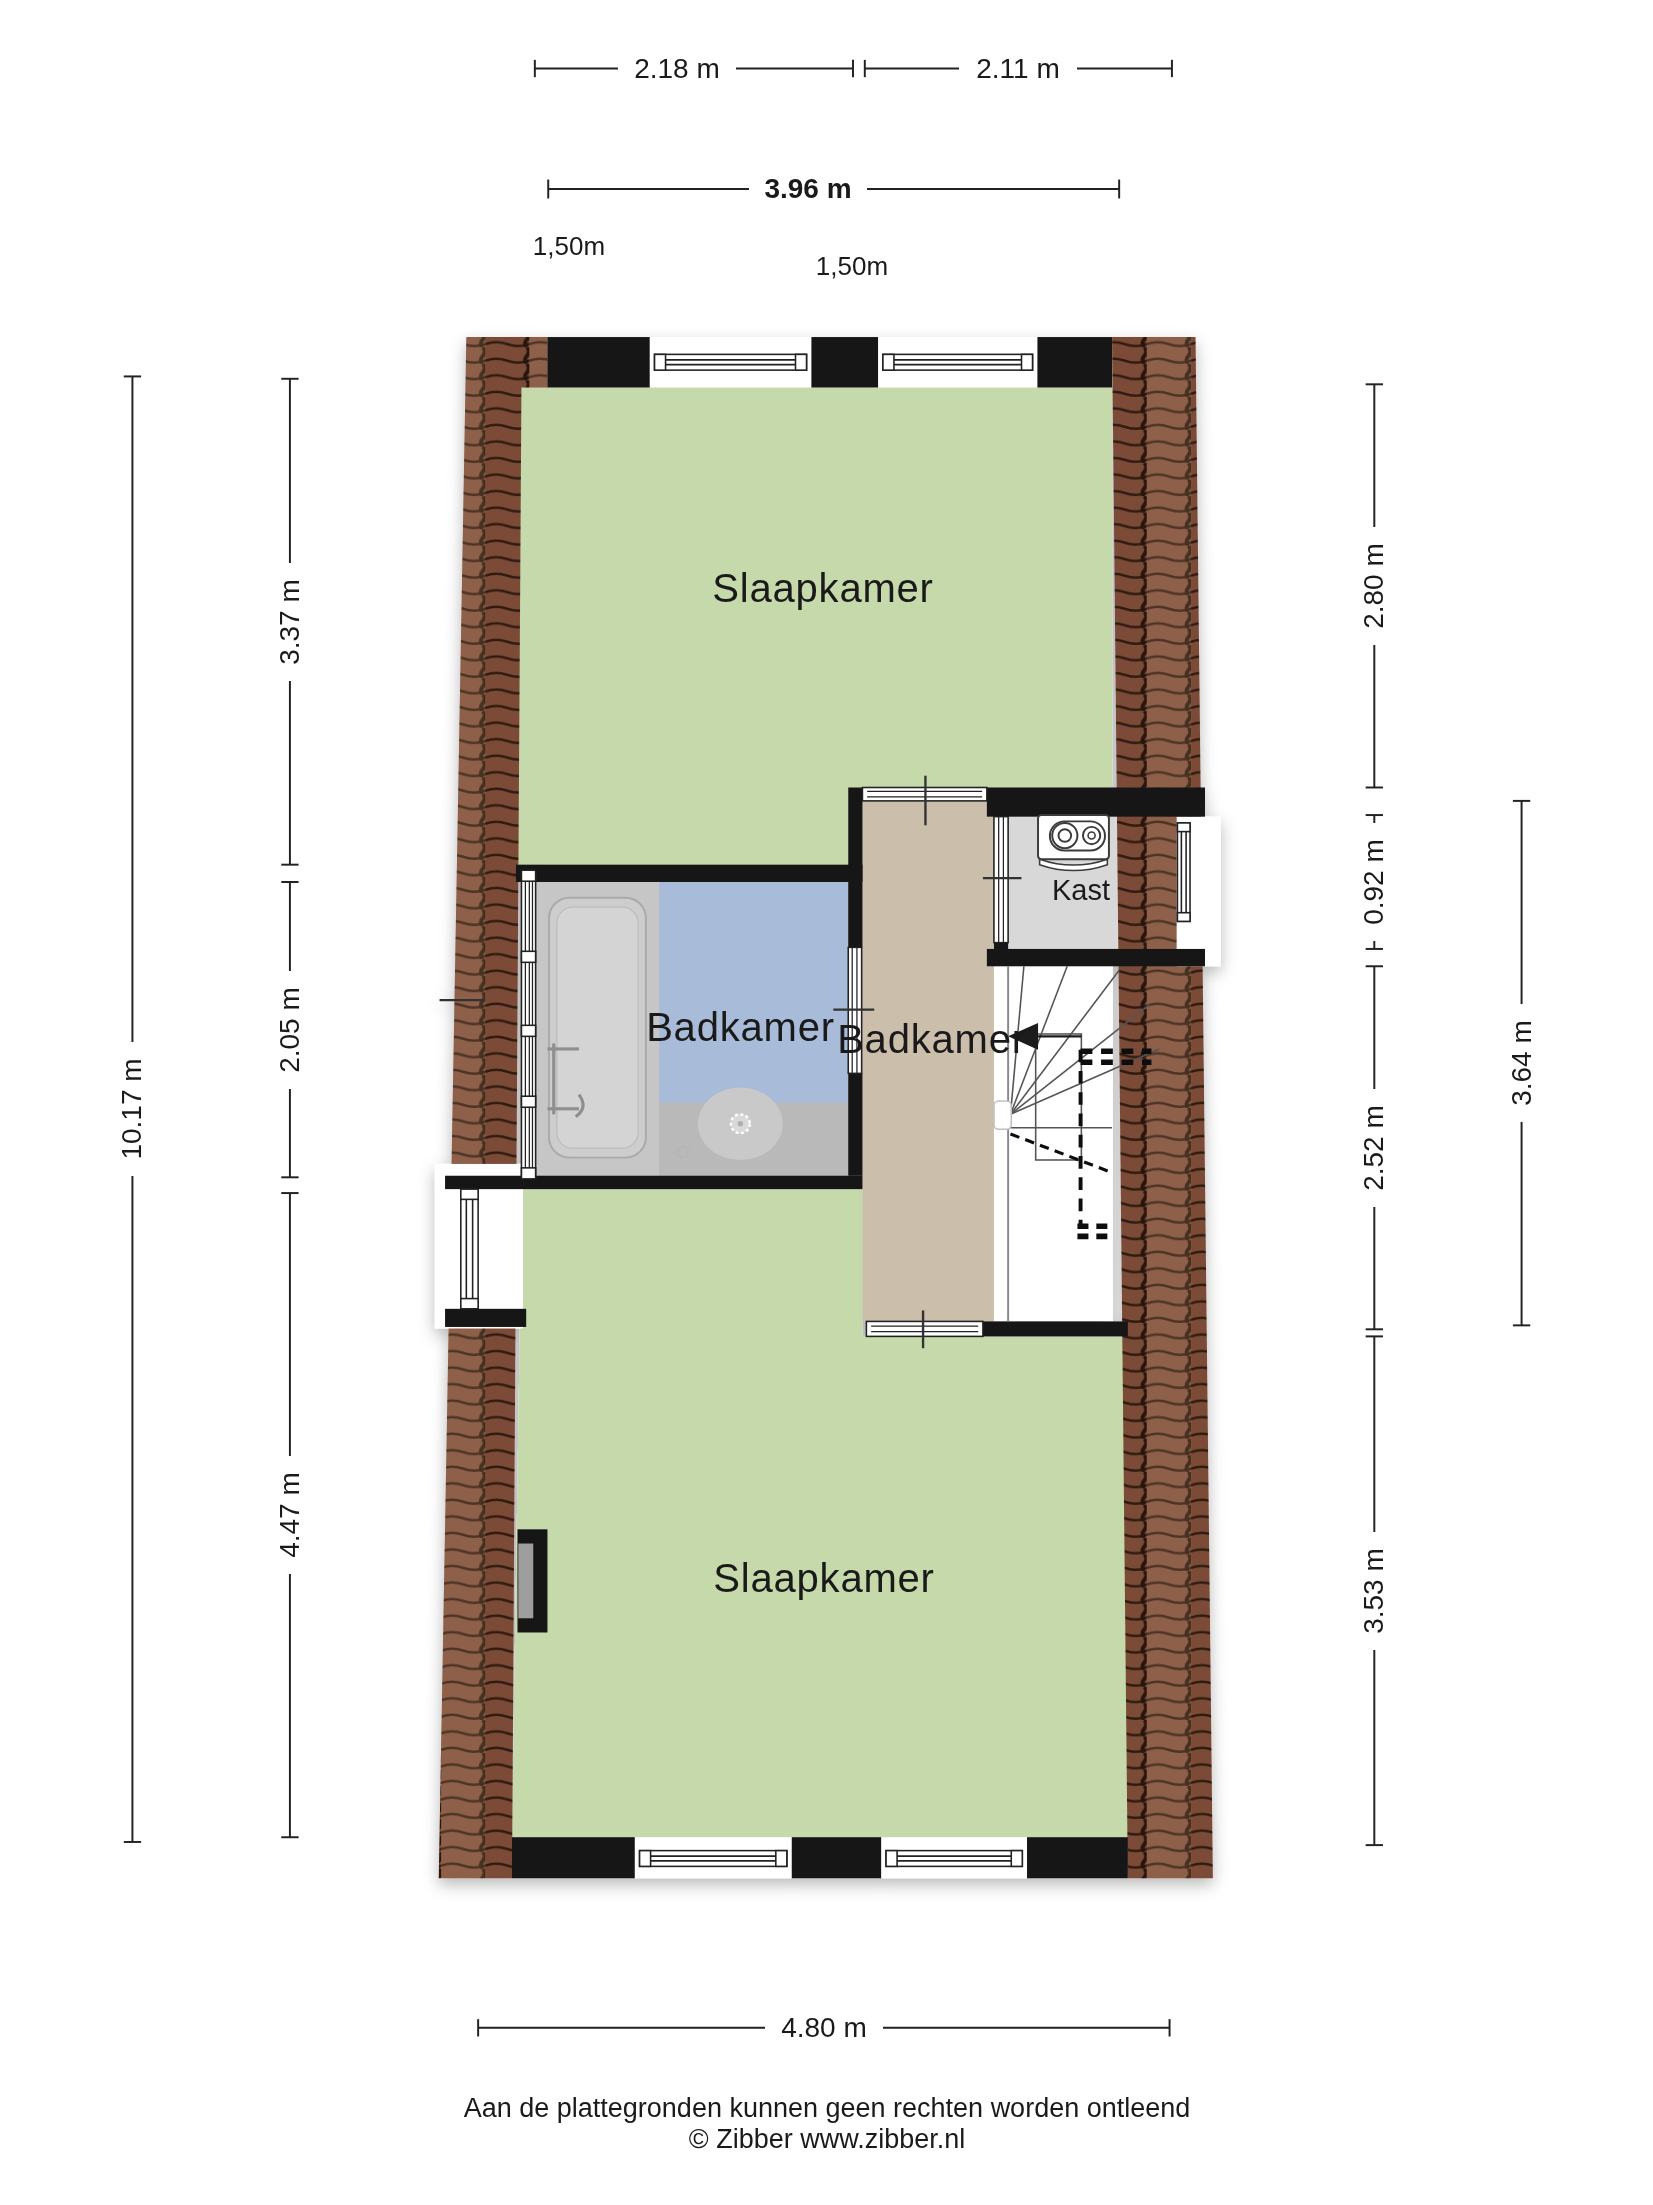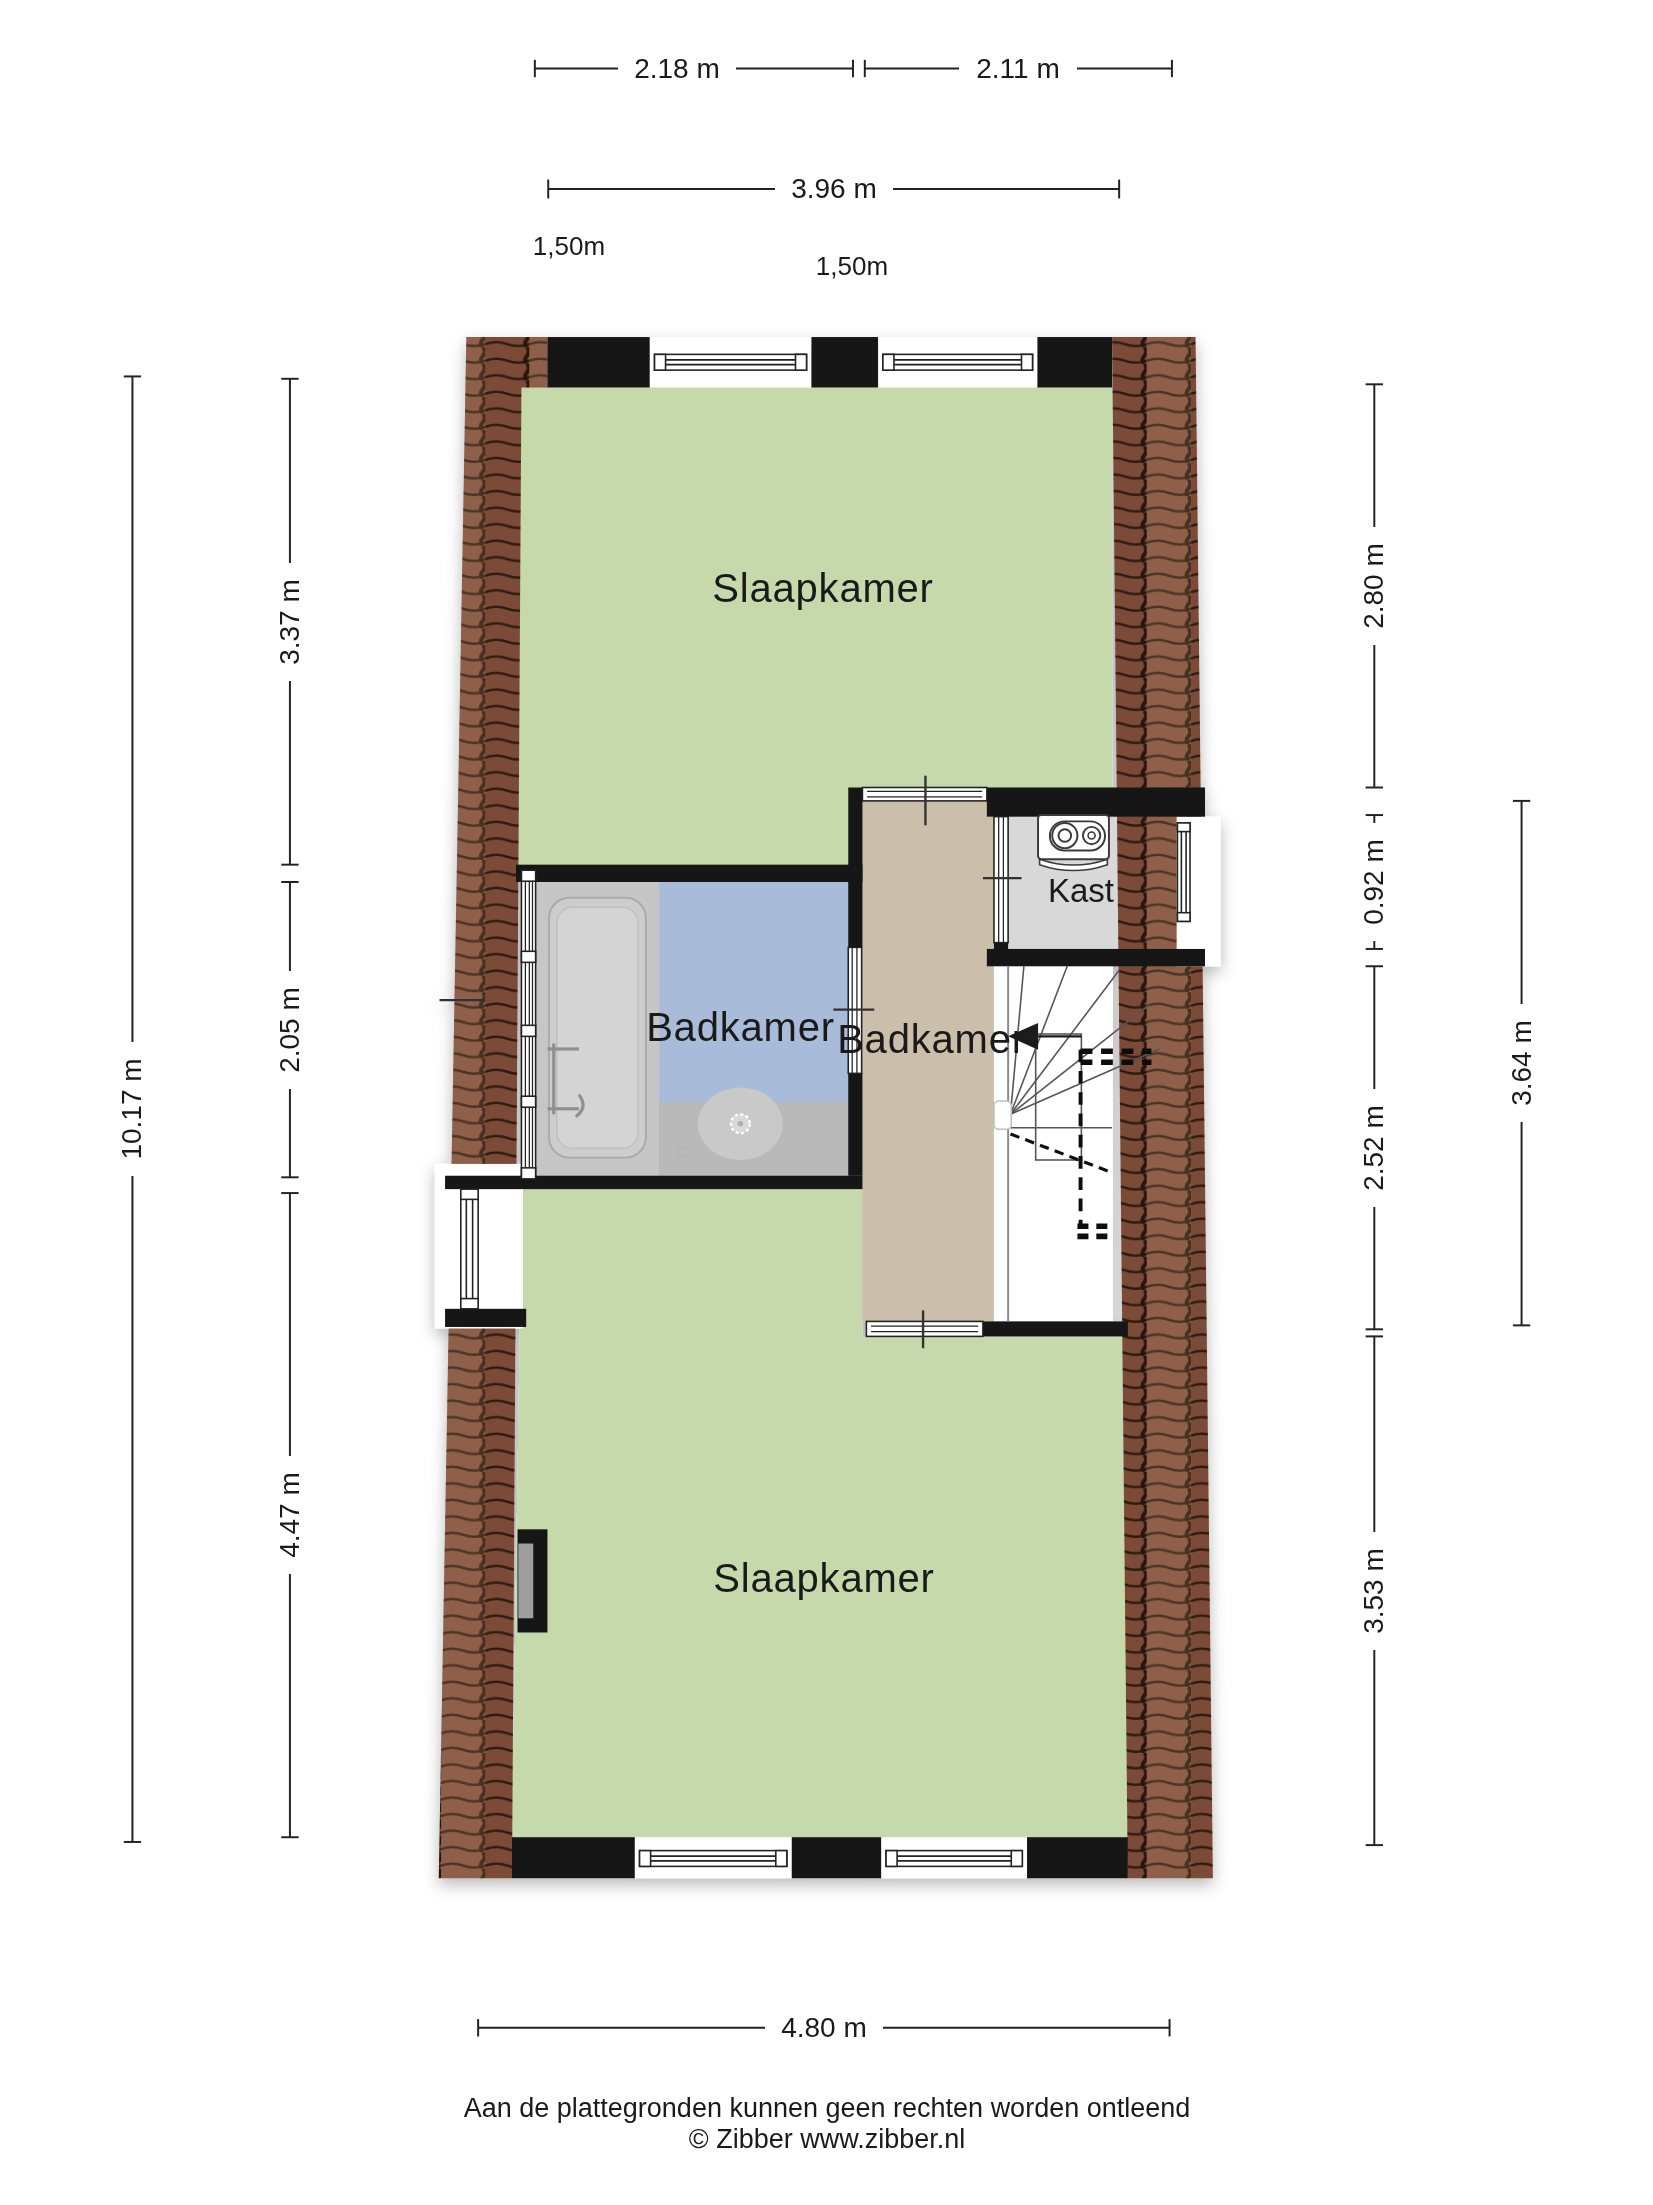--- a/index.html
+++ b/index.html
@@ -2,21 +2,21 @@
 <html style="--text: #1a1a1a; --green: #c5d9ab; --blue: #a8bbd8; --tan: #cbbeab; --kast_gray: #d8d8d8; --fixture_gray: #c6c6c6; --tub_gray: #cdcdcd; --shower_gray: #b9b9b9; --wall: #141414; --tile_base: #7c4c39; --tile_line: #2f1a11; --dim_line: #222222;font-size:12.6px"><head>
 <meta charset="utf-8">
 <style>
   html,body{margin:0;padding:0;background:#ffffff;}
   #stage{position:relative;width:1654px;height:2205px;background:#fff;overflow:hidden;
          font-family:"Liberation Sans", sans-serif;color:var(--text,#1a1a1a);}
   #plan-svg{position:absolute;left:0;top:0;}
   .lbl{position:absolute;display:flex;align-items:center;justify-content:center;
        white-space:nowrap;color:var(--text,#1a1a1a);}
   .room-lbl{font-size:40px;letter-spacing:0.8px;}
-  .kast-lbl{font-size:33px;}
+  .kast-lbl{font-size:29px;}
   .dim{font-size:28px;background:#fff;}
   .dim-s{font-size:26px;}
   .rot{transform:rotate(-90deg);}
   .footer{font-size:27px;background:transparent;}
 </style>
 </head>
 <body>
 
 <div id="stage">
 
@@ -276,21 +276,21 @@
 </svg>
 
 <div class="lbl room-lbl" style="left:697px;top:569px;width:252px;height:39px;">Slaapkamer</div>
 <div class="lbl room-lbl" style="left:638px;top:990px;width:205px;height:39px;margin-top:18px;">Badkamer</div>
 <div class="lbl room-lbl" style="left:829px;top:1020px;width:205px;height:39px;">Badkamer</div>
 <div class="lbl kast-lbl" style="left:1018px;top:871px;width:126px;height:39px;">Kast</div>
 <div class="lbl room-lbl" style="left:698px;top:1559px;width:252px;height:39px;">Slaapkamer</div>
 
 <div class="lbl dim" style="left:618px;top:50px;width:118px;height:38px;">2.18 m</div>
 <div class="lbl dim" style="left:959px;top:50px;width:118px;height:38px;">2.11 m</div>
-<div class="lbl dim" style="left:775px;top:170px;width:118px;height:38px;">3.96 m</div>
+<div class="lbl dim" style="left:749px;top:170px;width:118px;height:38px;font-weight:bold;">3.96 m</div>
 <div class="lbl dim-s" style="left:510px;top:227px;width:118px;height:38px;background:#fff;">1,50m</div>
 <div class="lbl dim-s" style="left:793px;top:247px;width:118px;height:38px;background:#fff;">1,50m</div>
 
 <div class="lbl dim rot" style="left:65px;top:1090px;width:134px;height:38px;">10.17 m</div>
 <div class="lbl dim rot" style="left:231px;top:603px;width:118px;height:38px;">3.37 m</div>
 <div class="lbl dim rot" style="left:231px;top:1011px;width:118px;height:38px;">2.05 m</div>
 <div class="lbl dim rot" style="left:231px;top:1496px;width:118px;height:38px;">4.47 m</div>
 
 <div class="lbl dim rot" style="left:1315px;top:567px;width:118px;height:38px;">2.80 m</div>
 <div class="lbl dim rot" style="left:1315px;top:863px;width:118px;height:38px;">0.92 m</div>

